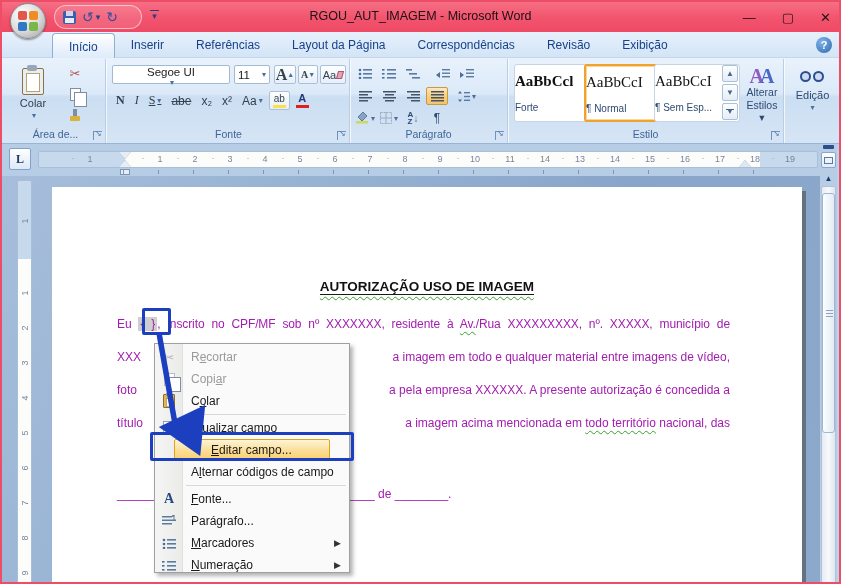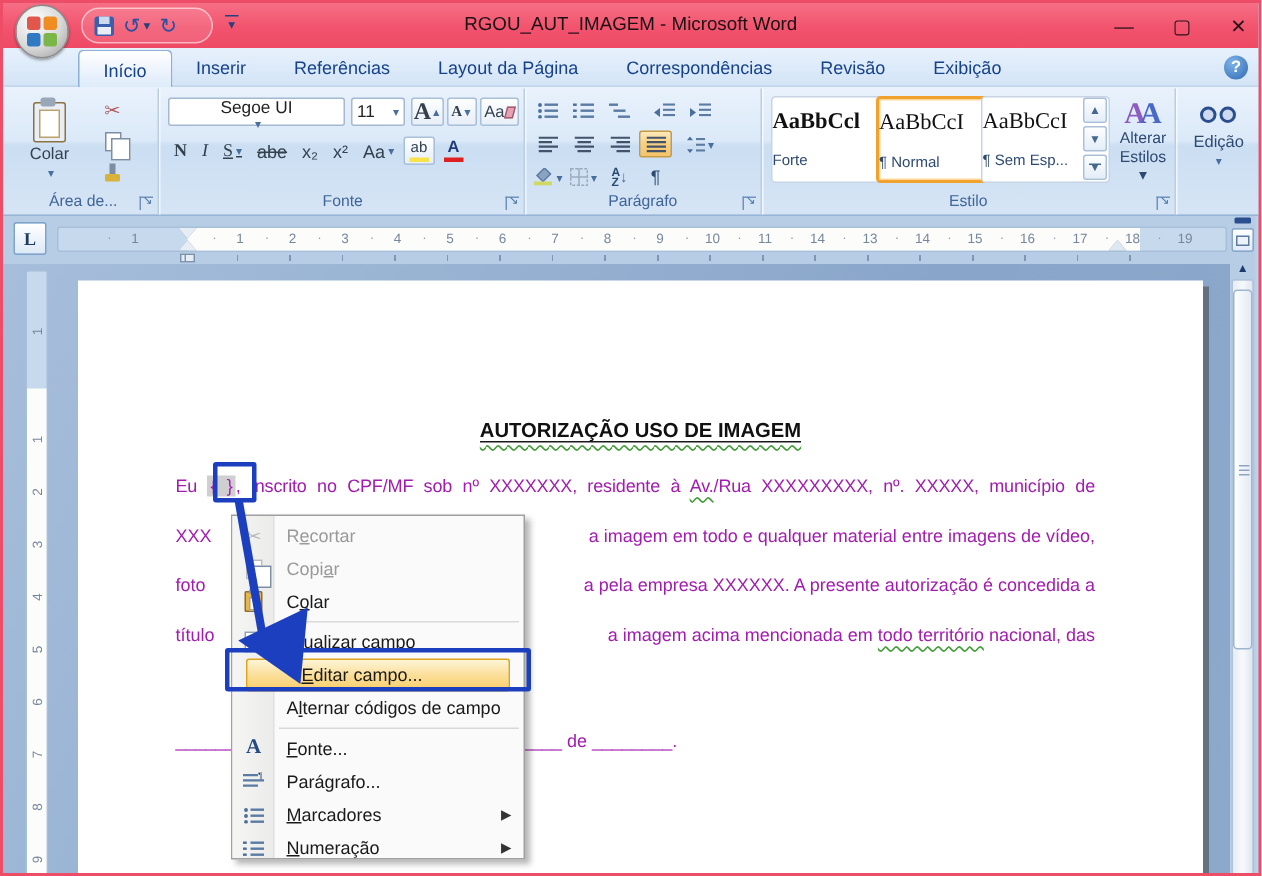--- a/index.html
+++ b/index.html
@@ -160,21 +160,21 @@
   .sig-left { position:absolute; left:65px; } .sig-right { position:absolute; left:296px; }
 
   
   .cmenu { position:absolute; left:152px; top:341px; width:196px; height:230px; background:#fafafa;
            border:1px solid #a0a0a0; box-shadow:3px 3px 4px rgba(40,40,40,.35); z-index:40; padding-top:2px; }
   .cmenu::before { content:""; position:absolute; left:0; top:0; bottom:0; width:27px;
                    background:linear-gradient(to right,#f5f5f3,#ebebe9); border-right:1px solid #e0e0de; }
   .mi { position:relative; height:22px; display:flex; align-items:center; padding-left:36px; font-size:12px; color:#1a1a1a; cursor:default; }
   .mi .key { text-decoration:underline; }
   .mi.disabled { color:#9a9a9a; }
-  .mi.hl { background:linear-gradient(#fdf5d7,#fbdf9a 50%,#f9cf6a); border:1px solid #e0a41c; border-radius:2px; margin:0 9px; }
+  .mi.hl { background:linear-gradient(#fdf5d7,#fbdf9a 50%,#f9cf6a); border:1px solid #e0a41c; border-radius:2px; margin:0 19px; }
   .mi-ic { position:absolute; left:5px; top:50%; transform:translateY(-50%); width:18px; height:16px;
            display:flex; align-items:center; justify-content:center; z-index:2; }
   .msep { height:1px; background:#d9d9d7; margin:2px 3px 2px 31px; }
   .subarrow { position:absolute; right:8px; font-size:9px; color:#333; }
   .fonte-a { font-family:"Liberation Serif",serif; font-weight:bold; color:#234a84; font-size:14px; }
   .doc-ic { width:12px; height:14px; background:#fff; border:1px solid #8fa0b5; position:relative; }
   .doc-ic::before { content:""; position:absolute; left:2px; top:3px; right:2px; height:1.5px; background:#9fb4cc; box-shadow:0 3px 0 #9fb4cc, 0 6px 0 #9fb4cc; }
   .excl { position:absolute; right:-3px; bottom:-3px; color:#d42a1e; font-weight:bold; font-size:12px; }
 
   

